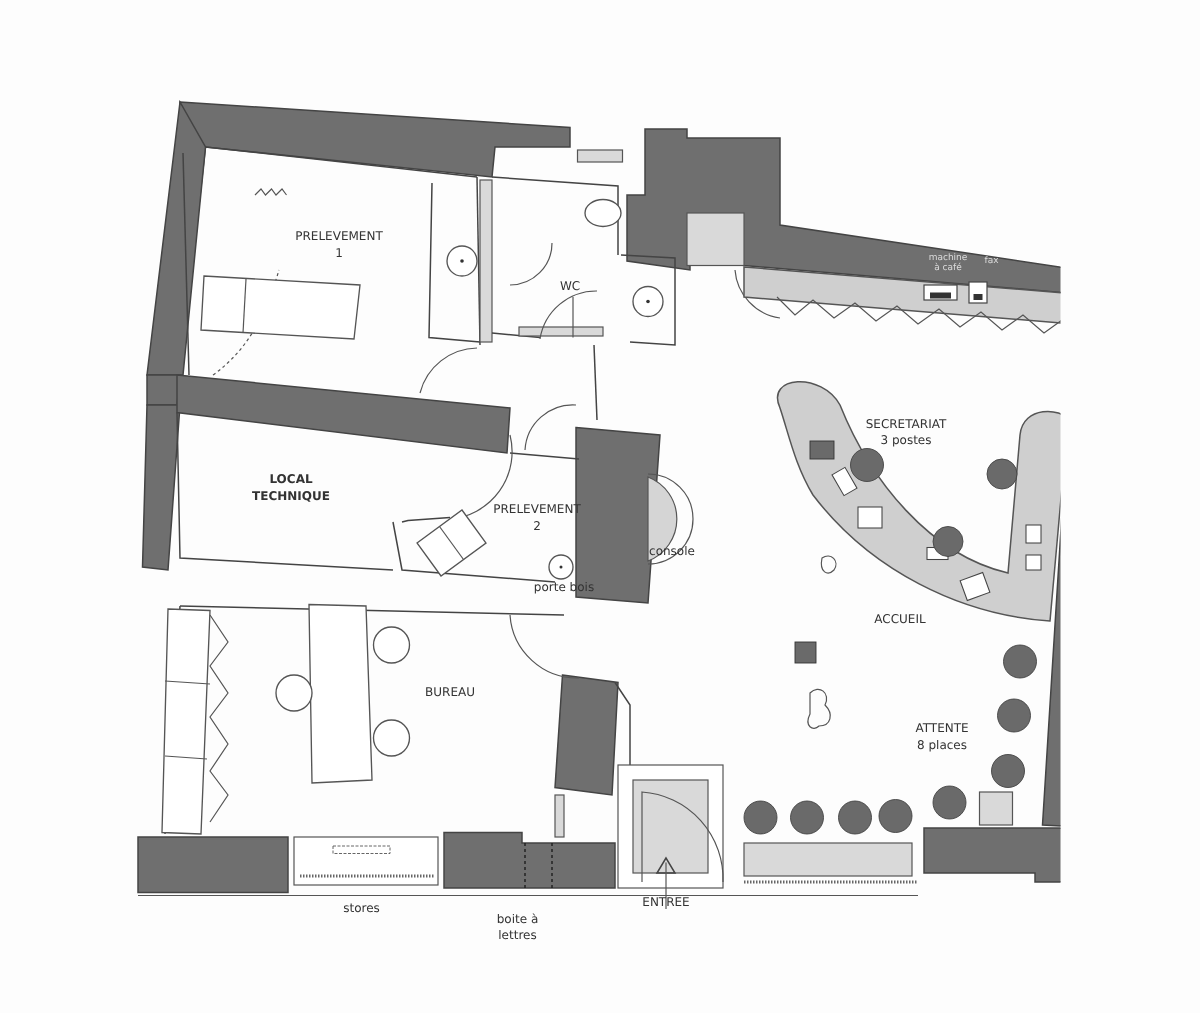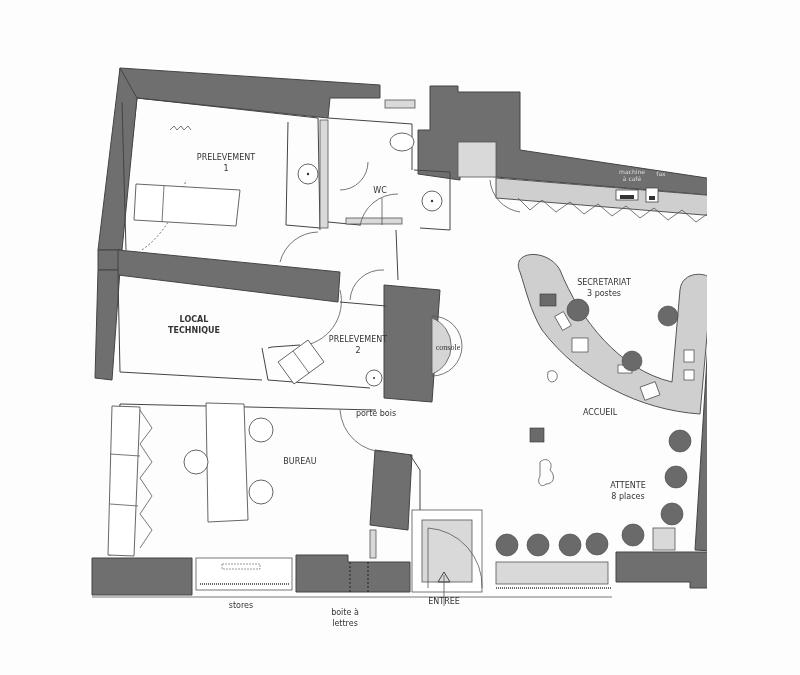--- a/index.html
+++ b/index.html
@@ -190,22 +190,22 @@
 <div class="lbl" style="left:604px;top:277px;">
   <div>SECRETARIAT</div>
   <div>3 postes</div>
 </div>
 <div class="lbl" style="left:584px;top:407px;margin-left:16px;">ACCUEIL</div>
 <div class="lbl" style="left:628px;top:480px;">
   <div>ATTENTE</div>
   <div>8 places</div>
 </div>
 
-<div class="lbl" style="left:448px;top:342px;font-family:Liberation Serif, serif;">console</div>
-<div class="lbl" style="left:362px;top:408px;padding-left:28px;">porte bois</div>
+<div class="lbl" style="left:448px;top:362px;">console</div>
+<div class="lbl" style="left:362px;top:386px;padding-left:28px;">porte bois</div>
 <div class="lbl" style="left:241px;top:600px;">stores</div>
 <div class="lbl" style="left:345px;top:607px;">
   <div>boite à</div>
   <div>lettres</div>
 </div>
 <div class="lbl" style="left:444px;top:596px;">ENTREE</div>
 <div class="lbl lbl-small" style="left:632px;top:168px;line-height:7px;color:#ddd;">
   <div>machine</div>
   <div>à café</div>
 </div>

